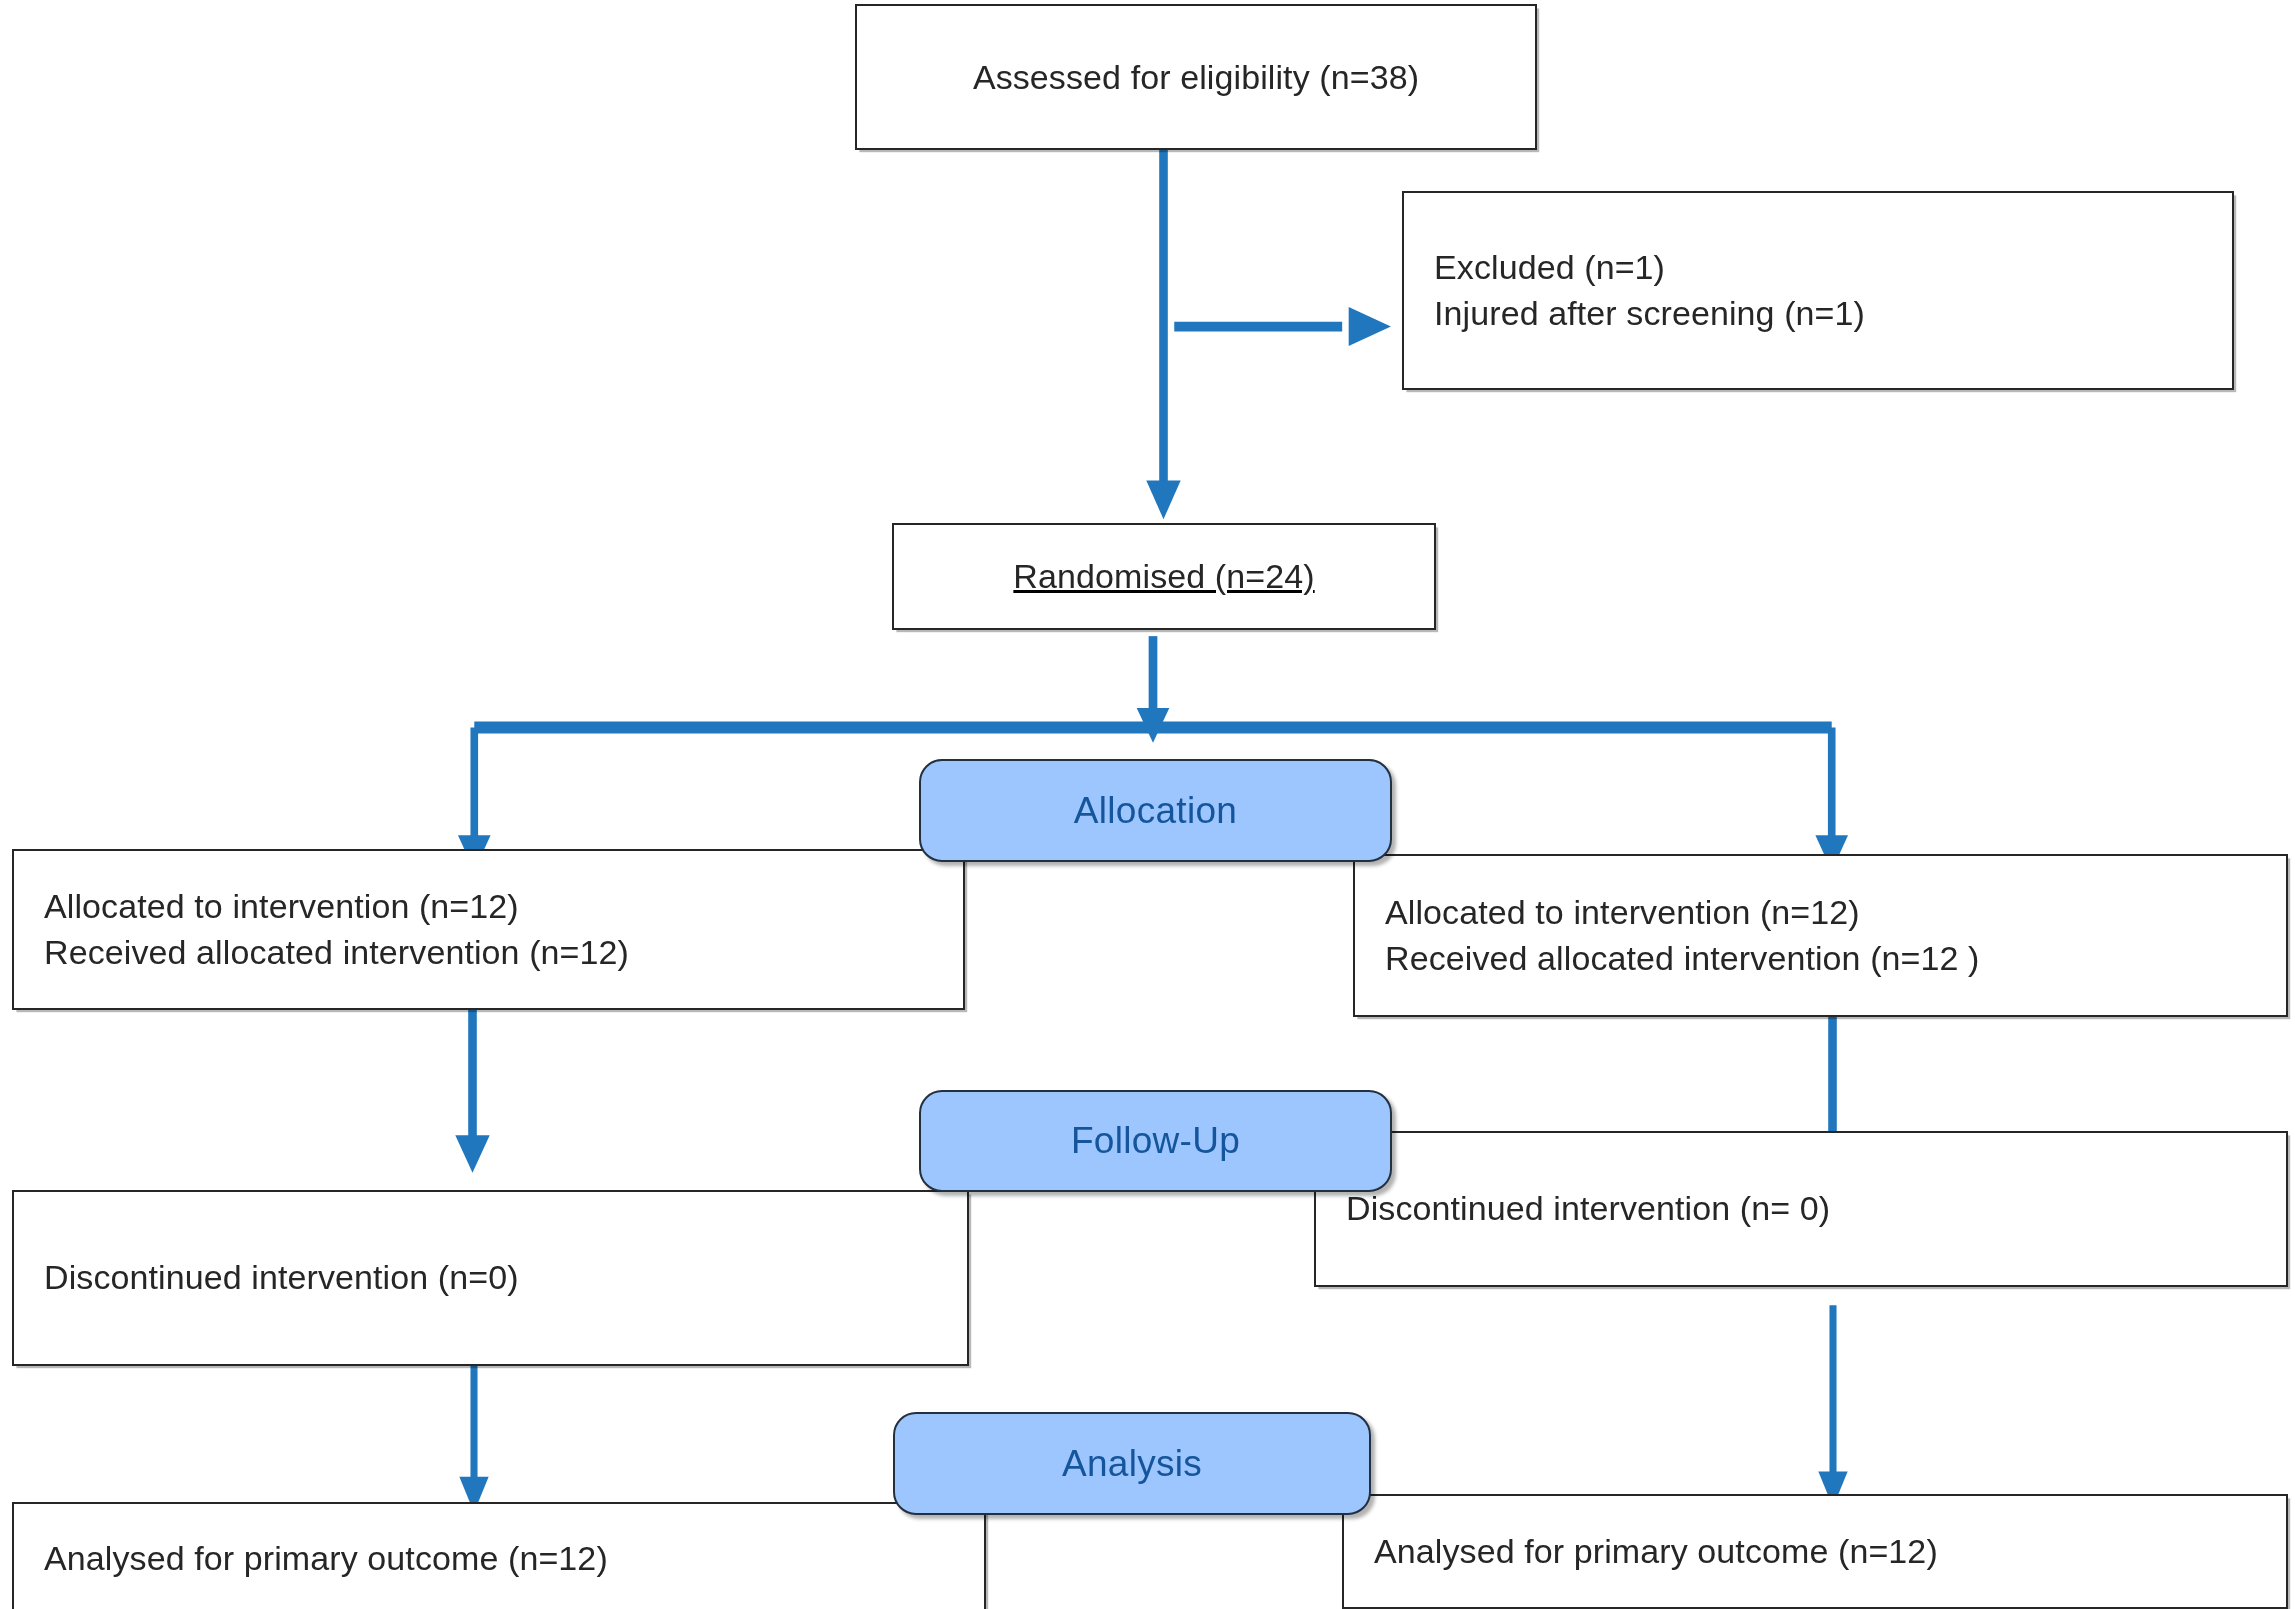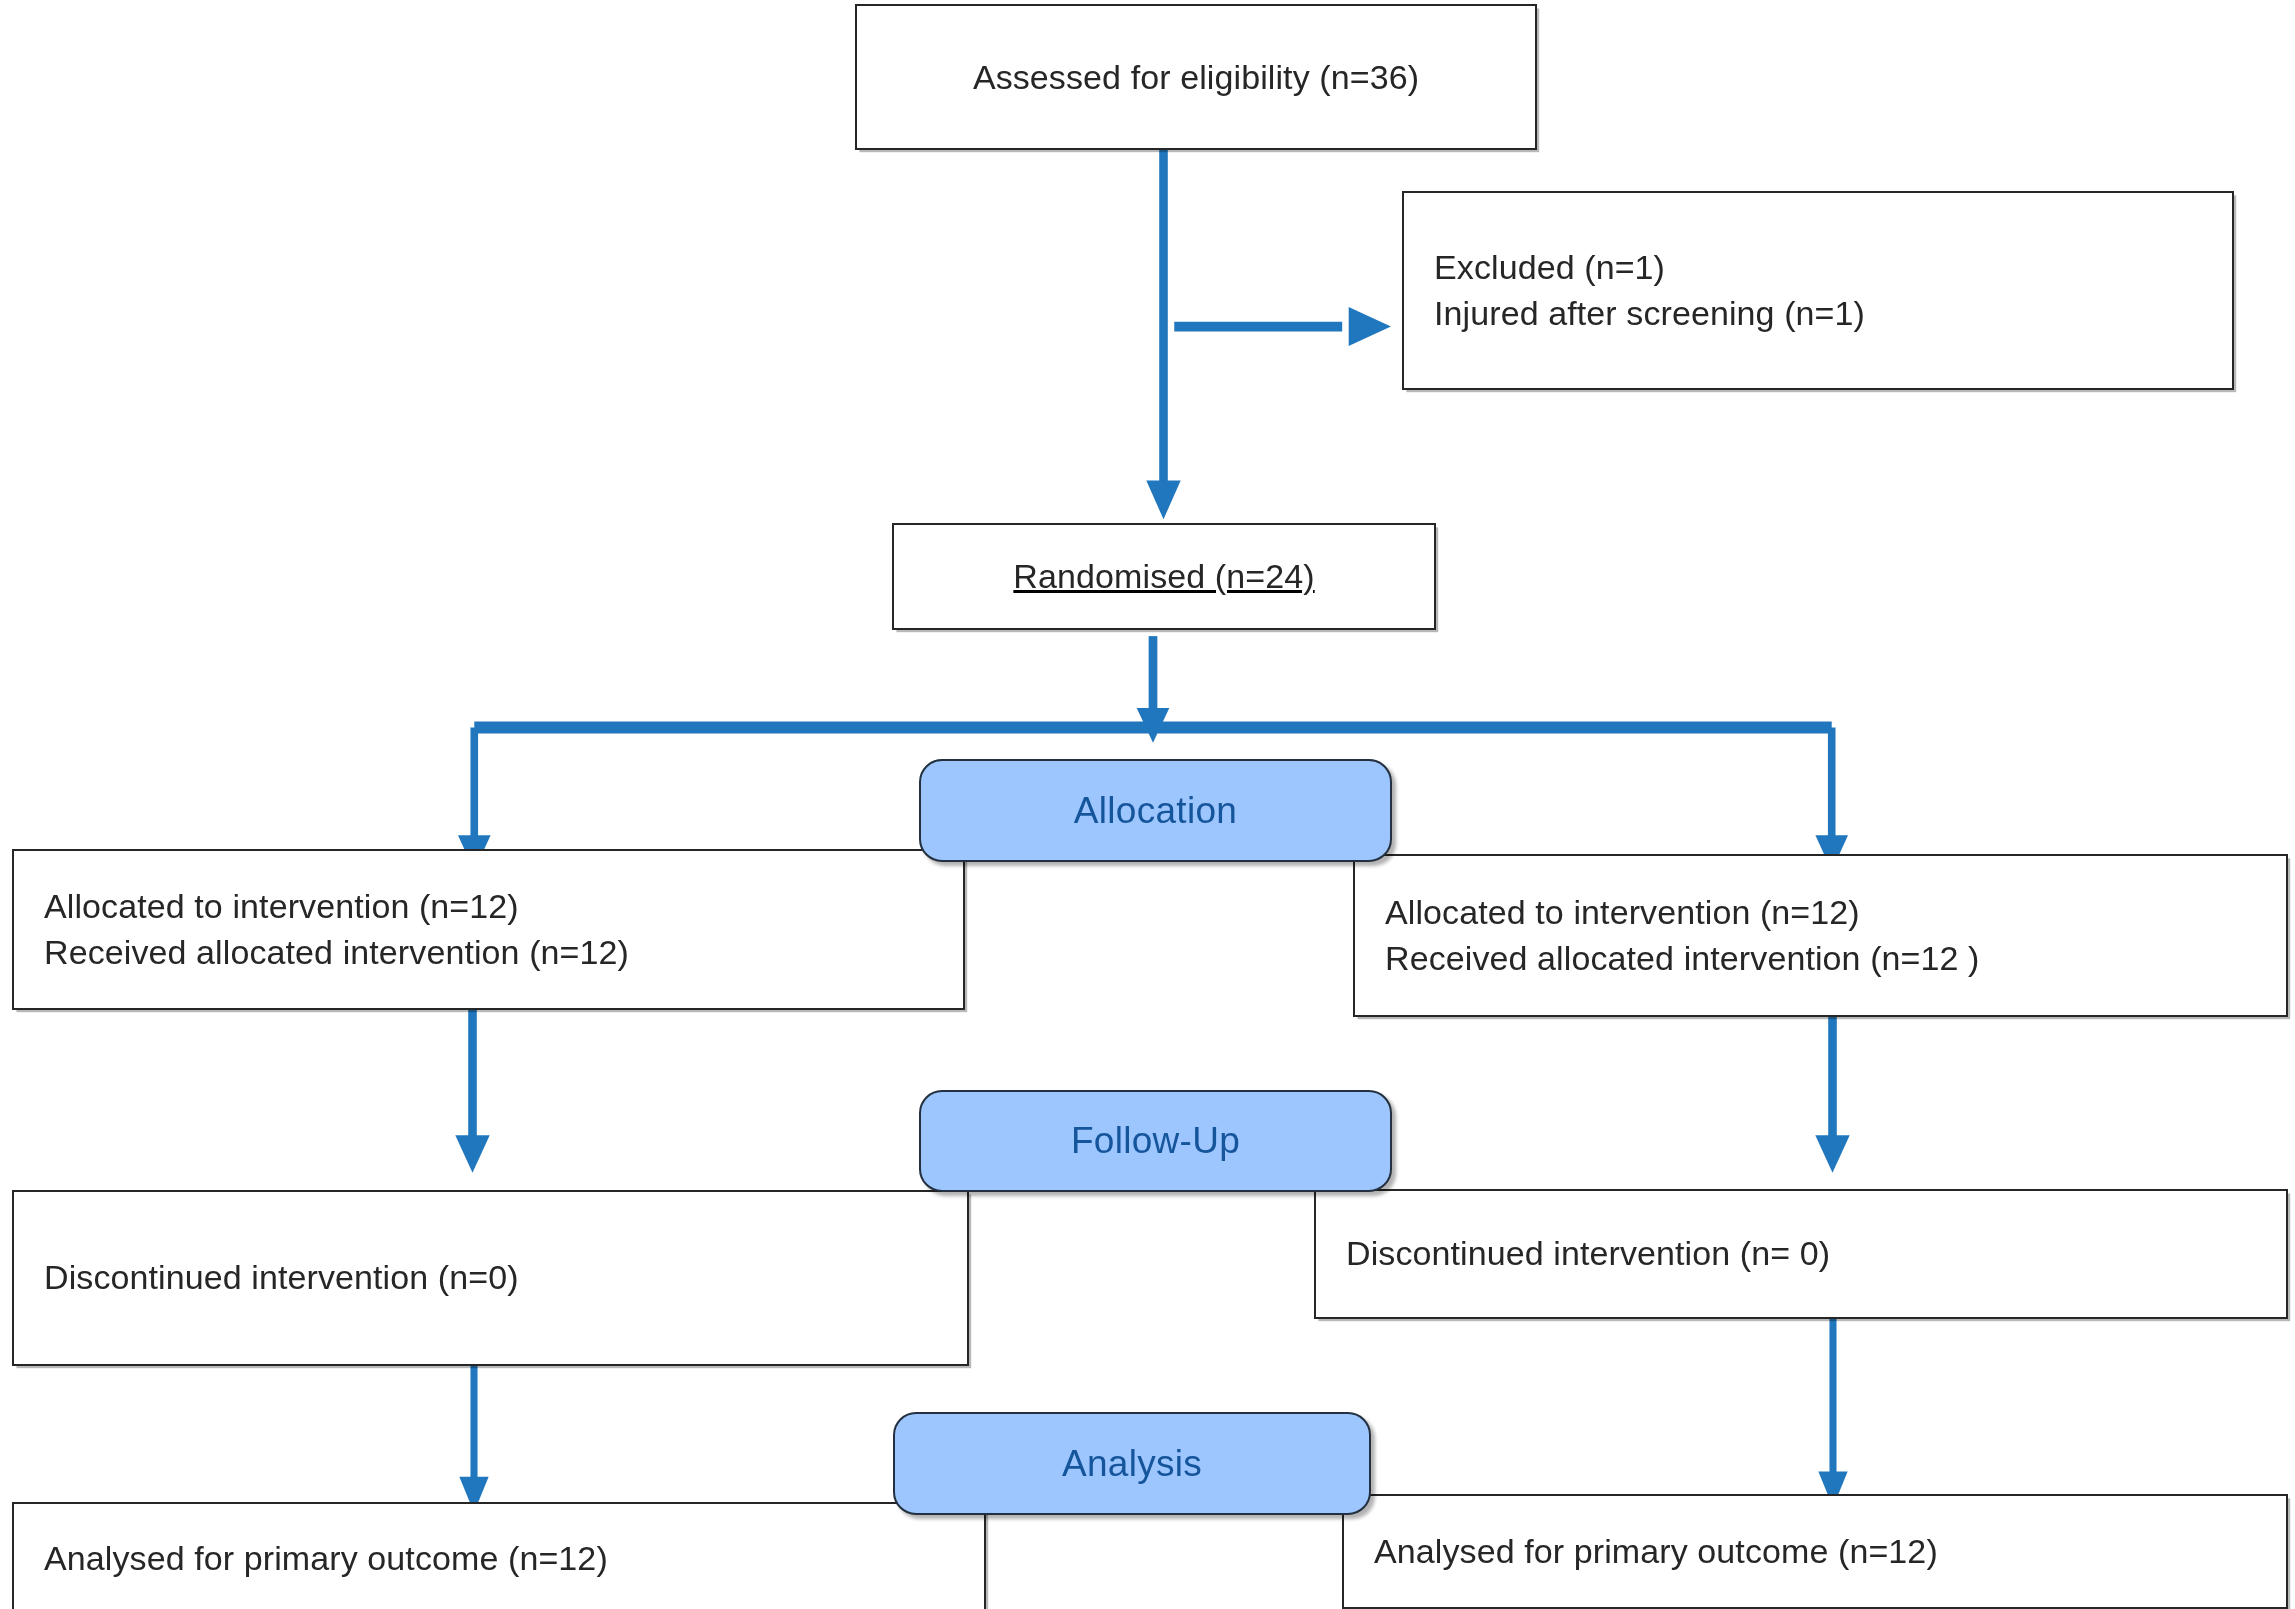--- a/index.html
+++ b/index.html
@@ -130,21 +130,21 @@
   </div>
 
   <div class="conn" style="left:1814px; top:1305px; width:38px; height:207px;">
     <svg width="38" height="207" viewBox="0 0 70 380">
       <line x1="35" y1="0" x2="35" y2="312" stroke="#2077BE" stroke-width="13"></line>
       <polygon points="35,372 8,306 62,306" fill="#2077BE"></polygon>
     </svg>
   </div>
 
   <div class="node box center" style="left:855px; top:4.3px; width:682px; height:146px;">
-    <div class="line">Assessed for eligibility (n=36)</div>
+    <div class="line">Assessed for eligibility (n=38)</div>
   </div>
 
   <div class="node box" style="left:1402px; top:191px; width:832px; height:199px;">
     <div class="line">Excluded (n=1)</div>
     <div class="line indent">Injured after screening (n=1)</div>
   </div>
 
   <div class="node box center" style="left:892px; top:523px; width:544px; height:107px;text-decoration:underline;">
     <div class="line">Randomised (n=24)</div>
   </div>
@@ -156,21 +156,21 @@
 
   <div class="node box" style="left:1353px; top:854px; width:935px; height:163px;">
     <div class="line">Allocated to intervention (n=12)</div>
     <div class="line indent">Received allocated intervention (n=12 )</div>
   </div>
 
   <div class="node box" style="left:12px; top:1190px; width:957px; height:176px;">
     <div class="line">Discontinued intervention (n=0)</div>
   </div>
 
-  <div class="node box" style="left:1314px; top:1189px; width:974px; height:130px;">
+  <div class="node box" style="left:1314px; top:1131px; width:974px; height:156px;">
     <div class="line">Discontinued intervention (n= 0)</div>
   </div>
 
   <div class="node box" style="left:12px; top:1502px; width:974px; height:114px;">
     <div class="line">Analysed for primary outcome (n=12)</div>
   </div>
 
   <div class="node box" style="left:1342px; top:1494px; width:946px; height:115px;">
     <div class="line">Analysed for primary outcome (n=12)</div>
   </div>

